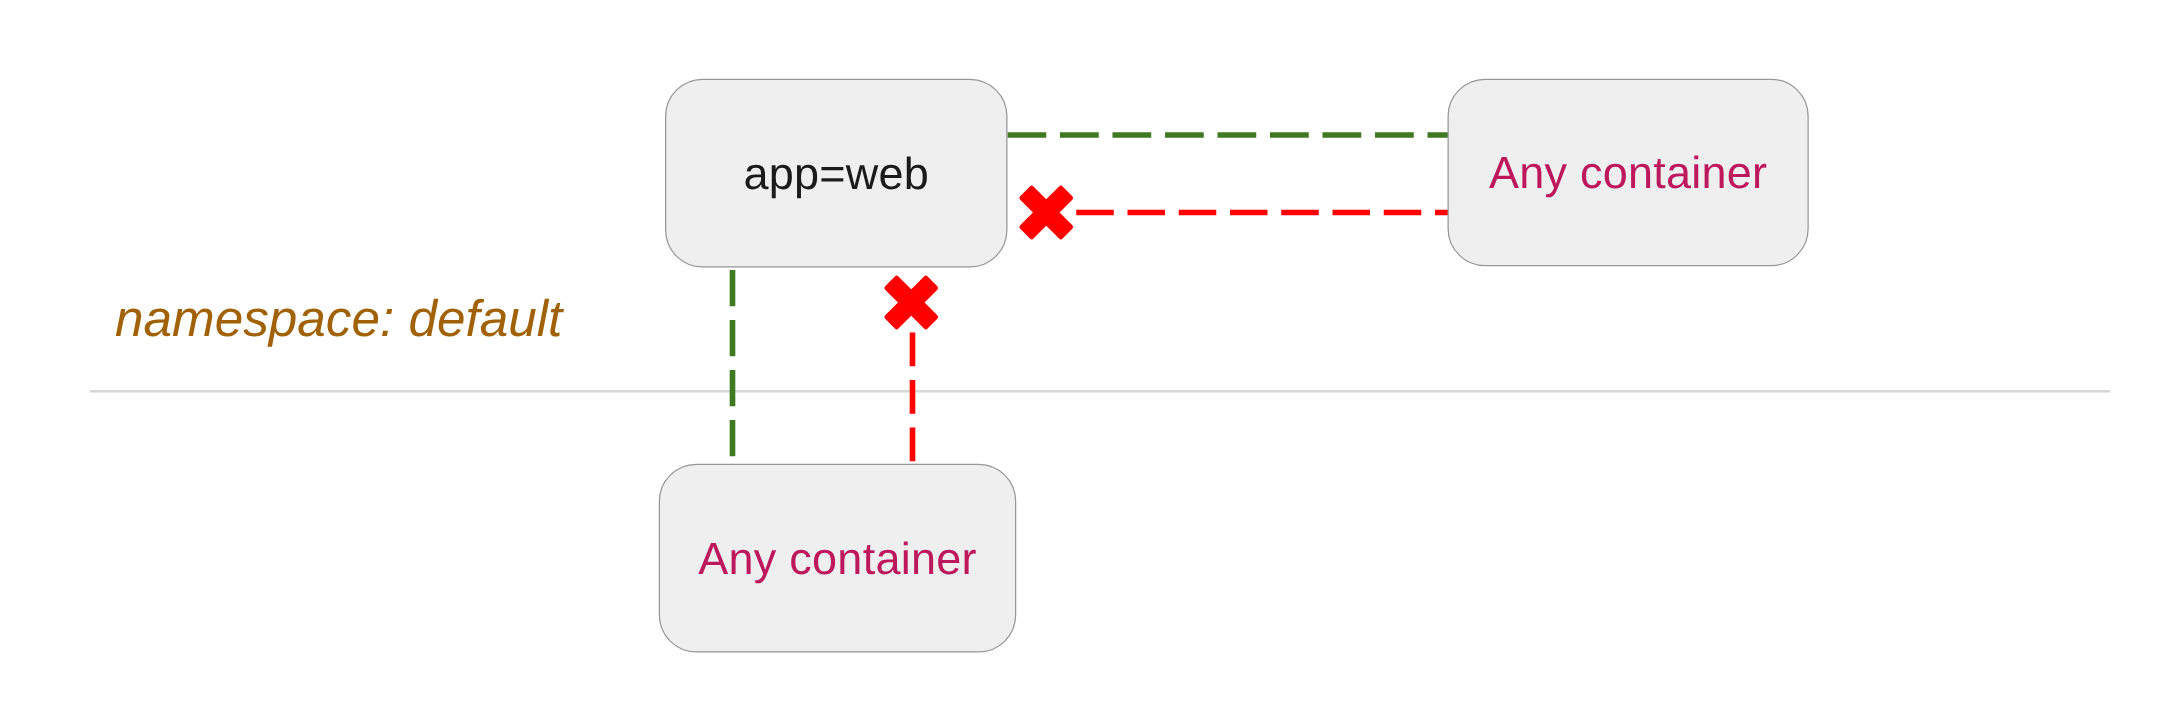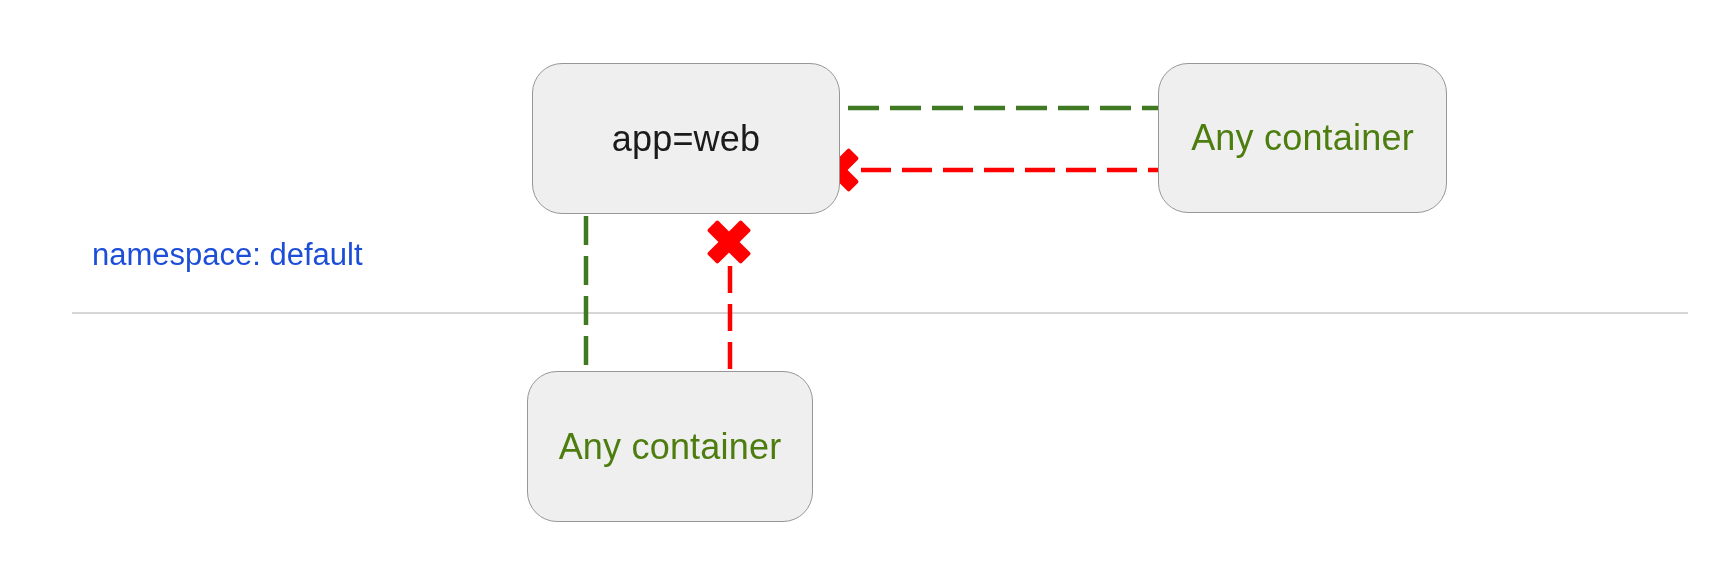--- a/index.html
+++ b/index.html
@@ -31,43 +31,44 @@
     display: flex;
     align-items: center;
     justify-content: center;
     z-index: 2;
   }
   .node-label {
     font-size: 36px;
     letter-spacing: 0.2px;
     white-space: nowrap;
   }
-  .node-appweb { left: 532px; top: 63px; width: 308px; height: 151px; }
+  .node-appweb { left: 532px; top: 63px; width: 274px; height: 151px; }
   .node-appweb .node-label { color: #1b1b1b; }
   .node-anyc-default { left: 1158px; top: 63px; width: 289px; height: 150px; }
   .node-anyc-prod { left: 527px; top: 371px; width: 286px; height: 151px; }
   .node-anyc-default .node-label,
-  .node-anyc-prod .node-label { color: #4d7c0f; }
+  .node-anyc-prod .node-label { color: #be185d; }
   .ns-separator {
     position: absolute;
     left: 72px;
     top: 312px;
     width: 1616px;
     height: 2px;
     background: #d6d6d6;
     z-index: 0;
   }
   .ns-label {
     position: absolute;
     left: 92px;
-    font-size: 31px;
+    font-size: 41px;
     line-height: 32px;
-    color: #1d4ed8;
+    color: #a16207;
     white-space: nowrap;
     z-index: 2;
+    font-style: italic;
   }
   .ns-label-default { top: 239px; }
   .ns-label-prod   { top: 337px; }
 </style>
 </head>
 <body>
 
 <div class="canvas">
 
   <svg class="edges-layer" width="1728" height="576" viewBox="0 0 1728 576" xmlns="http://www.w3.org/2000/svg">

